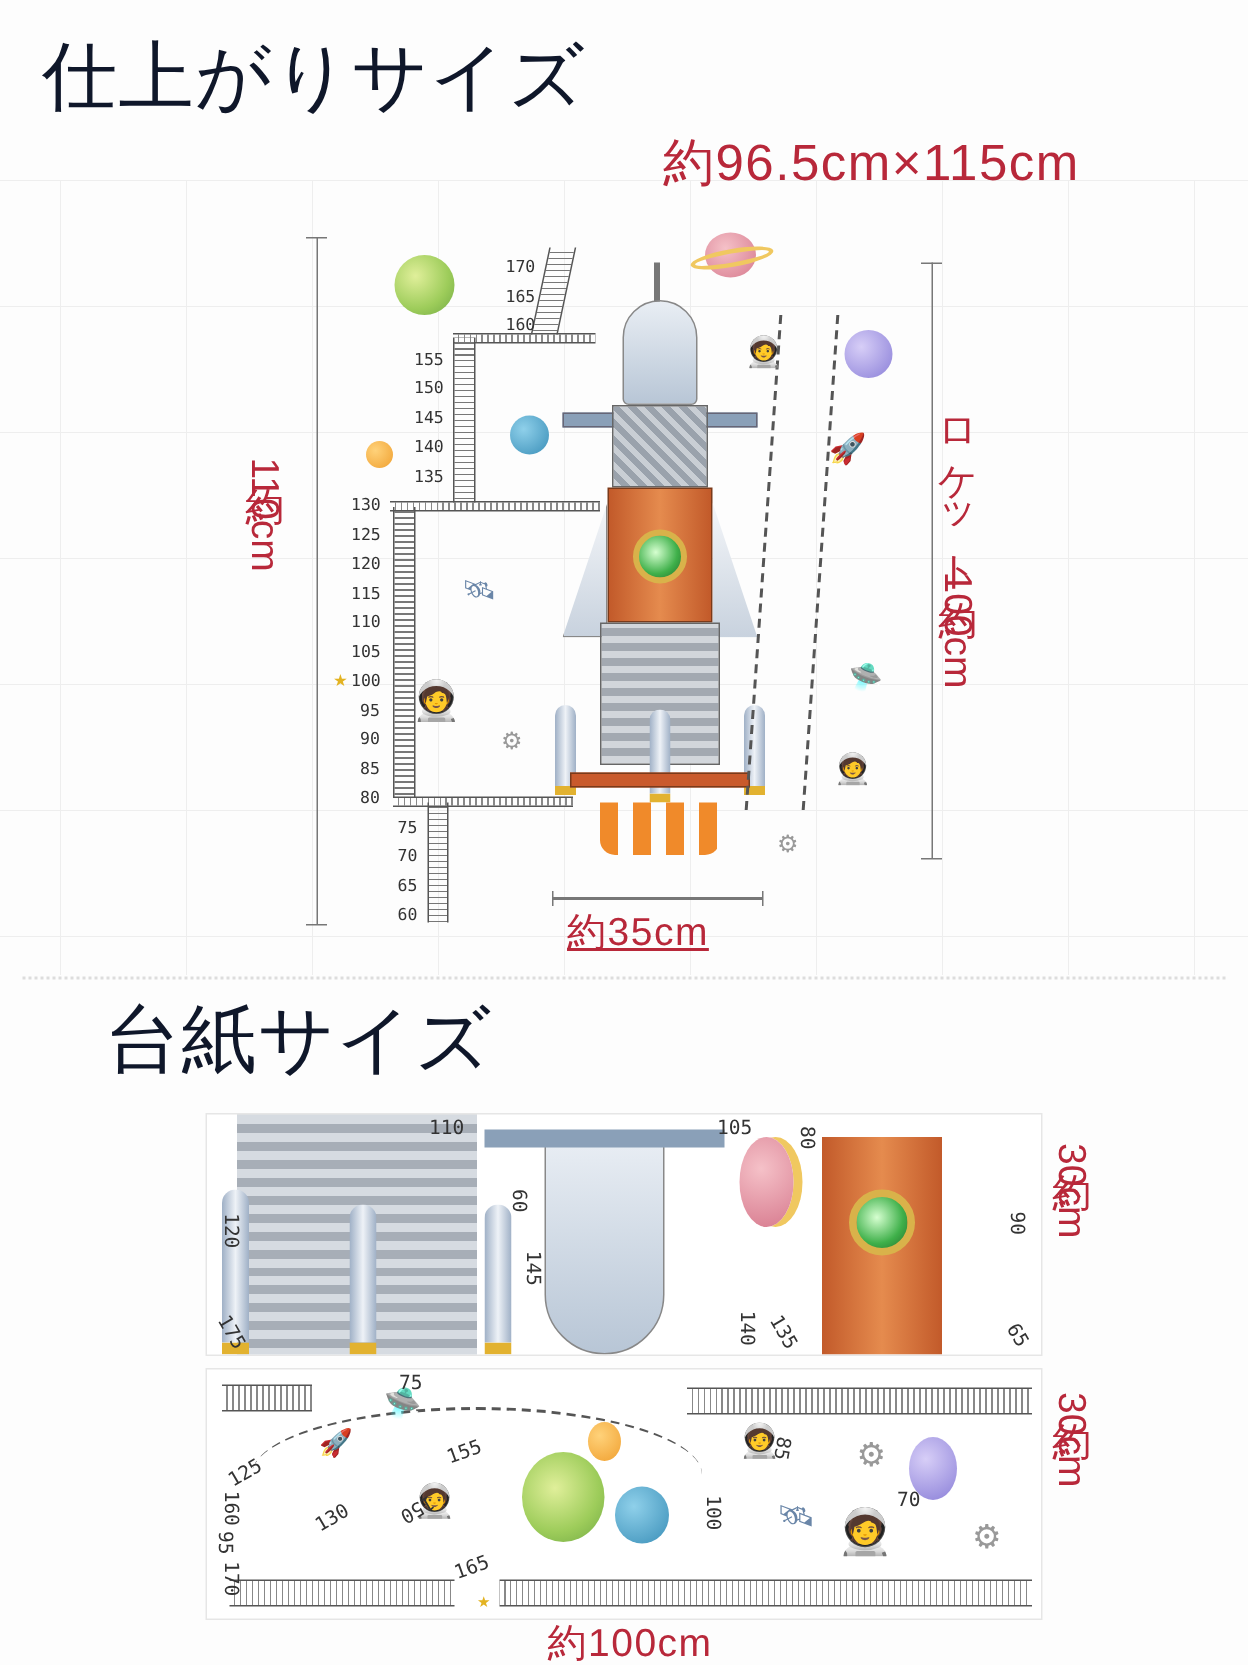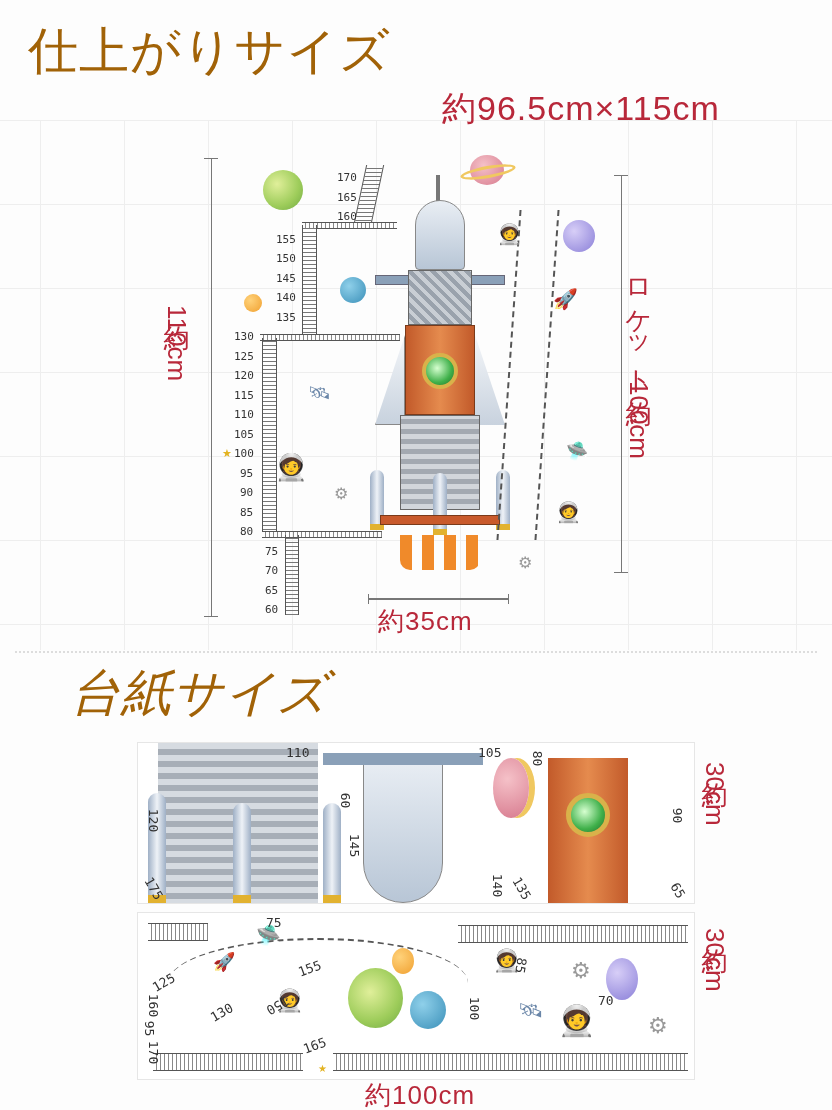--- a/index.html
+++ b/index.html
@@ -6,21 +6,21 @@
   html, body { width: 832px; height: 1110px; background: #fdfdfd; overflow: hidden; }
   body { position: relative; font-family: "DejaVu Sans", "Liberation Sans", sans-serif; color: #111; }
   .grid-bg {
     position: absolute; left: 0; top: 120px; width: 832px; height: 530px;
     background-image:
       linear-gradient(to right, #eeeeee 1px, transparent 1px),
       linear-gradient(to bottom, #eeeeee 1px, transparent 1px);
     background-size: 84px 84px;
     background-position: 40px 0;
   }
-  .h-title { position: absolute; font-weight: normal; color: #a16207; letter-spacing: 1px; }
+  .h-title { position: absolute; font-weight: normal; color: #0f172a; letter-spacing: 1px; }
   .red { color: #b8283a; font-family: "Liberation Sans", sans-serif; }
   .vtext { writing-mode: vertical-rl; text-orientation: mixed; position: absolute; white-space: nowrap; }
   .dimline { position: absolute; background: #777; }
   .cap-h { position: absolute; height: 1px; background: #777; }
   .cap-v { position: absolute; width: 1px; background: #777; }
   .tick { position: absolute; font-size: 11px; color: #333; font-family: "DejaVu Sans Mono", monospace; }
   .ladder-v { position: absolute; border-left: 1.5px solid #555; border-right: 1.5px solid #555;
     background: repeating-linear-gradient(to bottom, transparent 0 3px, #777 3px 4px); }
   .ladder-h { position: absolute; border-top: 1.5px solid #555; border-bottom: 1.5px solid #555;
     background: repeating-linear-gradient(to right, transparent 0 3px, #888 3px 4px); }
@@ -43,21 +43,21 @@
 <div class="vtext red" style="left:160px; top:305px; font-size:26px;">約110cm</div>
 
 <div class="cap-h" style="left:614px; top:175px; width:14px;"></div>
 <div class="cap-v" style="left:621px; top:175px; height:397px;"></div>
 <div class="cap-h" style="left:614px; top:572px; width:14px;"></div>
 <div class="vtext red" style="left:622px; top:262px; font-size:26px;">ロケット約100cm</div>
 
 <div class="cap-v" style="left:368px; top:594px; height:10px;"></div>
 <div class="dimline" style="left:368px; top:598px; width:140px; height:1.5px;"></div>
 <div class="cap-v" style="left:508px; top:594px; height:10px;"></div>
-<div class="h-title red" style="left:378px; top:604px; font-size:26px;">約35cm</div>
+<div class="h-title red" style="left:378px; top:604px; font-size:26px;text-decoration:underline;">約35cm</div>
 
 <div class="ladder-v" style="left:360px; top:165px; width:18px; height:58px; transform:skewX(-12deg);"></div>
 <div class="ladder-h" style="left:302px; top:222px; width:95px; height:7px;"></div>
 <div class="ladder-v" style="left:302px; top:225px; width:15px; height:110px;"></div>
 <div class="ladder-h" style="left:260px; top:334px; width:140px; height:7px;"></div>
 <div class="ladder-v" style="left:262px; top:338px; width:15px; height:194px;"></div>
 <div class="ladder-h" style="left:262px; top:531px; width:120px; height:7px;"></div>
 <div class="ladder-v" style="left:285px; top:535px; width:14px; height:80px;"></div>
 
 <div>
@@ -121,21 +121,21 @@
 <span style="position:absolute; left:497px; top:222px; font-size:20px;">🧑‍🚀</span>
 <span style="position:absolute; left:556px; top:500px; font-size:20px;">🧑‍🚀</span>
 <span style="position:absolute; left:308px; top:382px; font-size:18px; color:#6a86a8;">🛰</span>
 <span style="position:absolute; left:553px; top:287px; font-size:20px;">🚀</span>
 <span style="position:absolute; left:566px; top:440px; font-size:18px;">🛸</span>
 <span style="position:absolute; left:334px; top:484px; font-size:16px; color:#999;">⚙</span>
 <span style="position:absolute; left:518px; top:553px; font-size:16px; color:#999;">⚙</span>
 
 <div class="dotted-sep"></div>
 
-<div class="h-title" style="left:70px; top:660px; font-size:50px;font-style:italic;">台紙サイズ</div>
+<div class="h-title" style="left:70px; top:660px; font-size:50px;">台紙サイズ</div>
 
 <div class="sheet" style="left:137px; top:742px; width:558px; height:162px;">
   <div style="position:absolute; left:20px; top:0; width:160px; height:162px; background:repeating-linear-gradient(0deg,#d6dbe1 0 6px,#a7aeb7 6px 12px);"></div>
   <div style="position:absolute; left:10px; top:50px; width:18px; height:110px; background:linear-gradient(90deg,#9fb0c6,#eef2f7,#9fb0c6); border-radius:9px 9px 0 0; border-bottom:8px solid #e2b230;"></div>
   <div style="position:absolute; left:95px; top:60px; width:18px; height:100px; background:linear-gradient(90deg,#9fb0c6,#eef2f7,#9fb0c6); border-radius:9px 9px 0 0; border-bottom:8px solid #e2b230;"></div>
   <div style="position:absolute; left:185px; top:60px; width:18px; height:100px; background:linear-gradient(90deg,#9fb0c6,#eef2f7,#9fb0c6); border-radius:9px 9px 0 0; border-bottom:8px solid #e2b230;"></div>
   <div style="position:absolute; left:225px; top:15px; width:80px; height:145px; background:linear-gradient(#e9eef4,#b8c6d6); border-radius:0 0 40px 40px; border:1px solid #888;"></div>
   <div style="position:absolute; left:185px; top:10px; width:160px; height:12px; background:#8aa0b8;"></div>
   <div style="position:absolute; left:355px; top:15px; width:36px; height:60px; border-radius:50%; background:radial-gradient(circle at 40% 35%, #f5c1c8, #d77a8e); box-shadow:6px 0 0 #f0c860;"></div>
   <div style="position:absolute; left:410px; top:15px; width:80px; height:145px; background:linear-gradient(90deg,#c25a2a,#e58b4e,#c25a2a);"></div>

